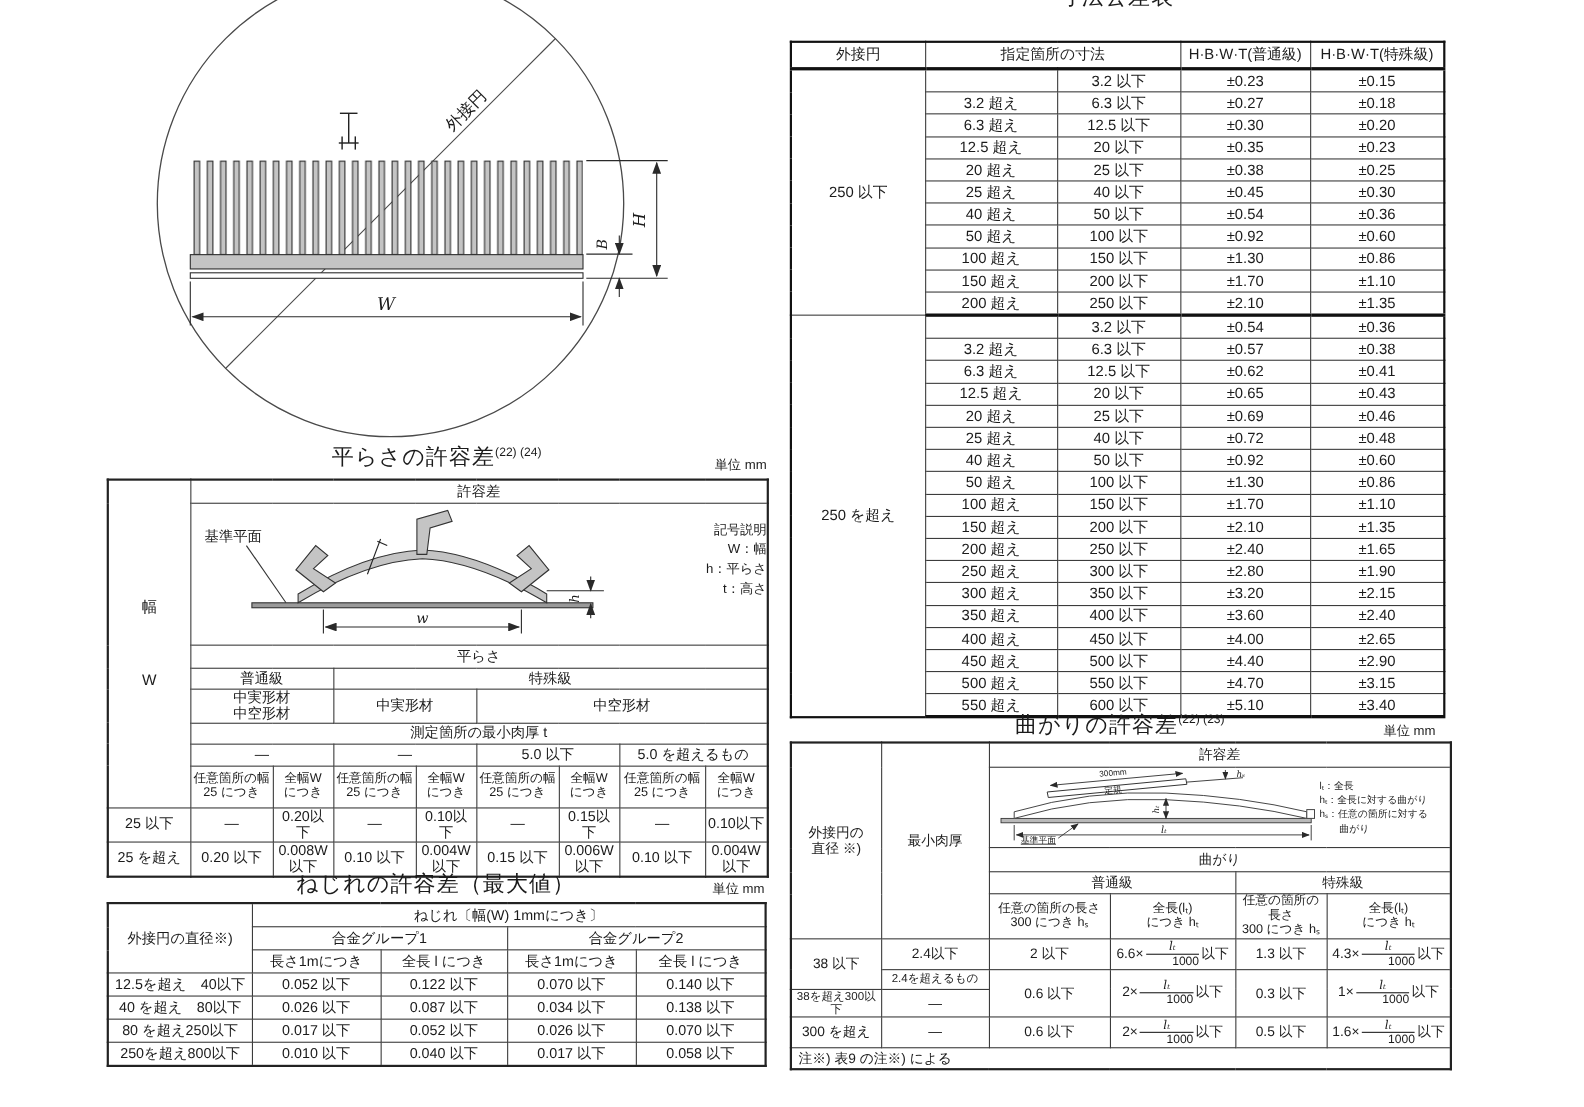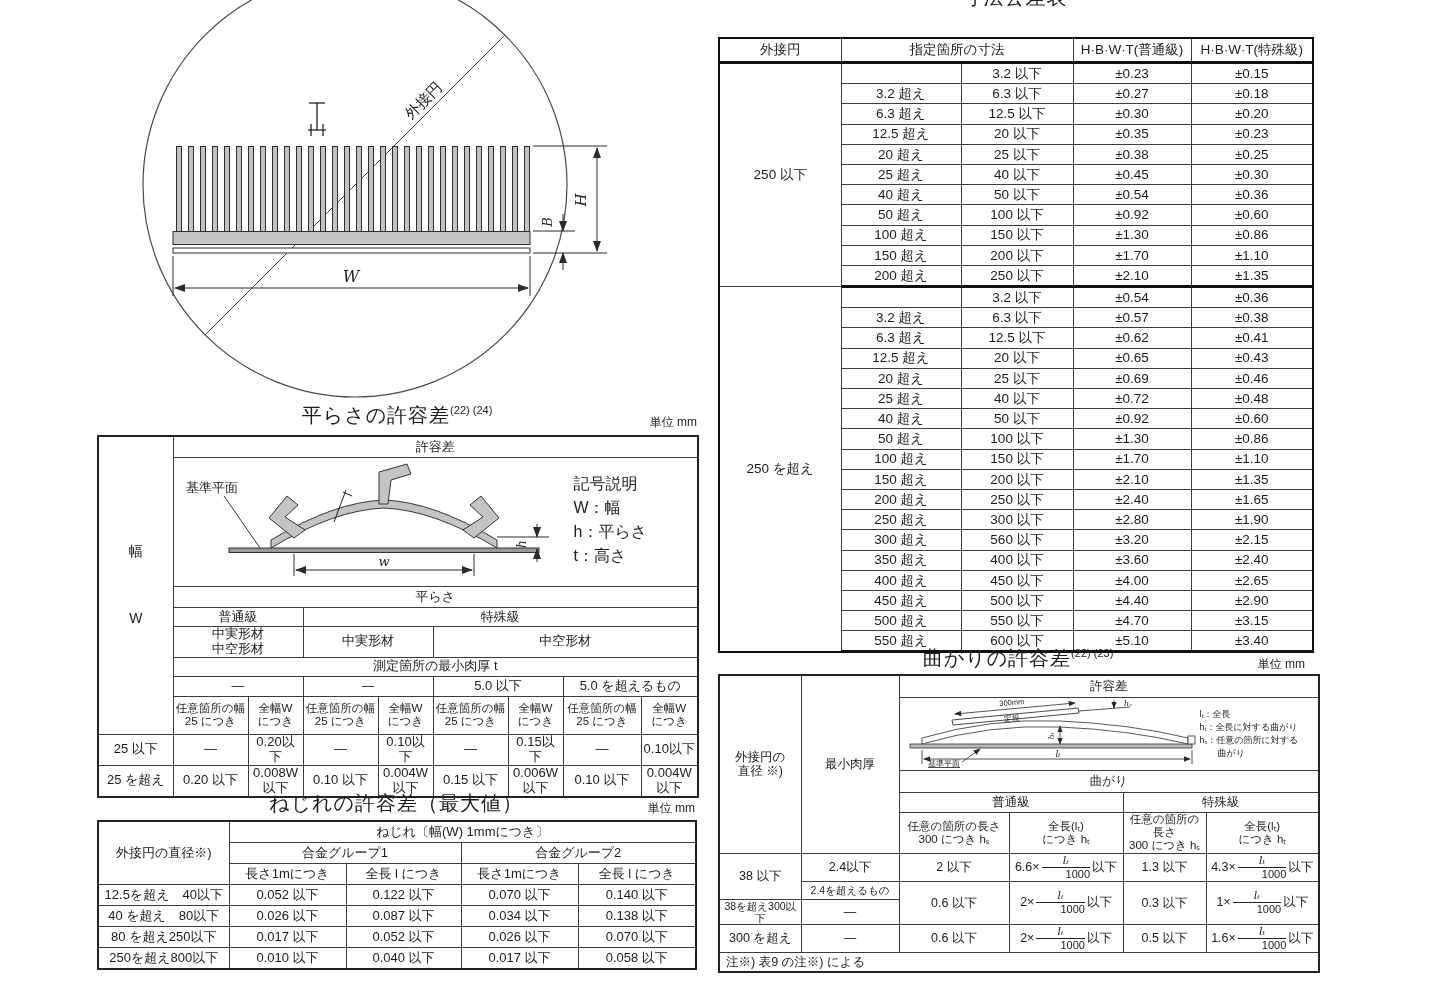--- a/index.html
+++ b/index.html
@@ -41,21 +41,21 @@
   .bendtbl td{font-size:12.5px;}
   .bendtbl .hd{height:21px;}
   .bendtbl .chead{font-size:11.5px;height:34px;}
   .bendtbl .cnarrow{font-size:10.5px;margin-top:25px;}
   .bendtbl .diagcell{padding:0;height:72px;}
   .bendtbl .note{ text-align:left;font-size:12.5px;height:18px;padding-left:6px;}
   .frac{display:inline-block;vertical-align:middle;text-align:center;margin:0 2px;}
   .frac .fnum{display:block;border-bottom:1px solid #222;padding:0 4px;line-height:12px;font-size:11px;font-family:"DejaVu Serif",serif;font-style:italic;}
   .frac .fden{display:block;line-height:12px;font-size:11px;margin-left:24px;}
   .diagwrap{display:flex;align-items:stretch;width:100%;height:100%;}
-  .legend{font-size:16px;text-align:left;line-height:1.5;padding-top:14px;}
+  .legend{font-size:12px;text-align:right;line-height:1.5;padding-top:14px;}
   .legend2{font-size:9px;text-align:left;line-height:1.45;padding-top:10px;white-space:pre-line;}
   svg text{fill:#1b1b1b;}
   svg .cad{font-family:"DejaVu Serif",serif;font-style:italic;}
   svg .jp{font-family:"Liberation Sans",sans-serif;}
 </style>
 </head>
 <body>
 
 <div class="abs" style="left:105px;top:0;">
 <svg width="545" height="403" viewBox="0 0 545 403">
@@ -262,21 +262,21 @@
         <td>±1.65</td>
       </tr>
       <tr>
         <td>250 超え</td>
         <td>300 以下</td>
         <td>±2.80</td>
         <td>±1.90</td>
       </tr>
       <tr>
         <td>300 超え</td>
-        <td>560 以下</td>
+        <td>350 以下</td>
         <td>±3.20</td>
         <td>±2.15</td>
       </tr>
       <tr>
         <td>350 超え</td>
         <td>400 以下</td>
         <td>±3.60</td>
         <td>±2.40</td>
       </tr>
       <tr>

